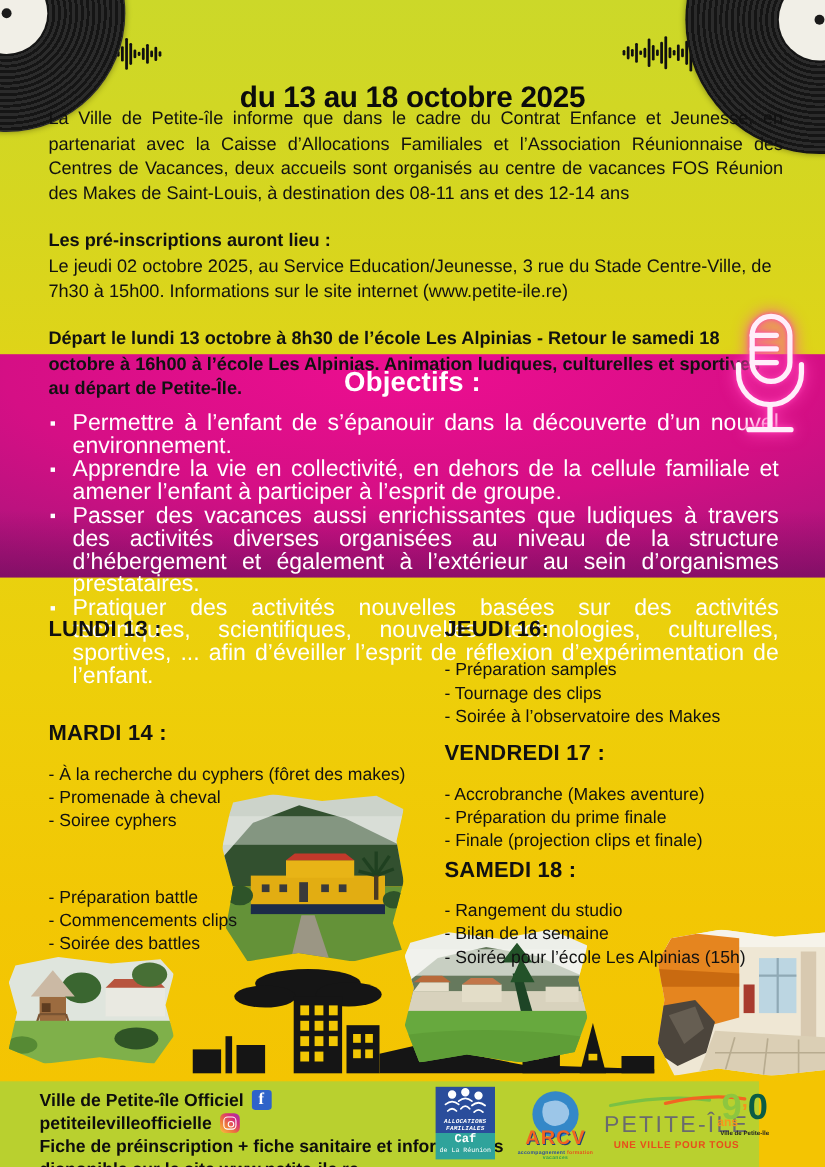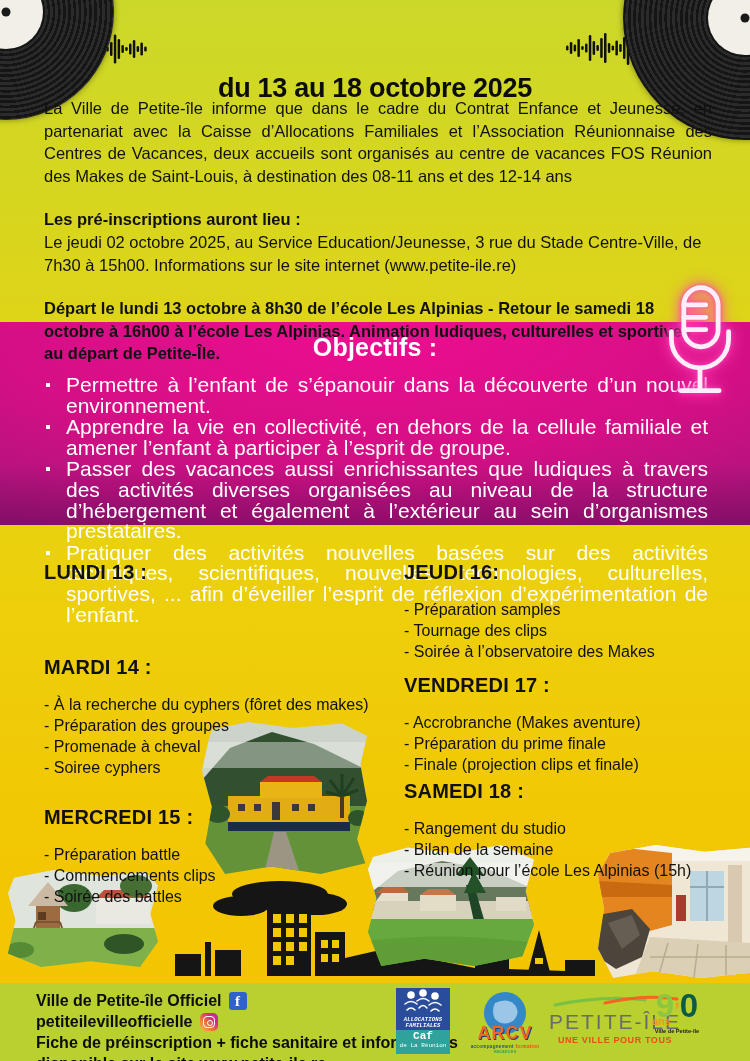--- a/index.html
+++ b/index.html
@@ -53,21 +53,21 @@
     clip-path:polygon(6% 5%,28% 0%,55% 4%,85% 1%,100% 9%,96% 28%,100% 52%,94% 77%,99% 93%,72% 100%,42% 95%,14% 100%,2% 80%,6% 56%,0% 32%,4% 12%);}
   .photoB{left:8px;top:870px;width:150px;height:97px;
     clip-path:polygon(4% 8%,30% 0%,62% 6%,92% 2%,100% 16%,95% 45%,100% 74%,88% 100%,55% 94%,22% 100%,0% 86%,5% 52%,0% 24%);}
   .photoC{left:368px;top:845px;width:166px;height:121px;
     clip-path:polygon(3% 10%,24% 2%,52% 7%,80% 0%,100% 12%,95% 38%,100% 66%,93% 92%,64% 100%,34% 94%,8% 100%,0% 72%,5% 44%,0% 20%);}
   .photoD{left:598px;top:845px;width:152px;height:133px;
     clip-path:polygon(8% 6%,38% 0%,70% 5%,100% 2%,100% 96%,68% 100%,36% 95%,10% 100%,0% 78%,4% 48%,0% 22%);}
   .skyline{position:absolute;left:175px;top:880px;width:420px;height:96px;z-index:2;}
 
   
-  .footer{position:absolute;left:0;top:983px;width:750px;height:78px;background:#b9d02f;z-index:6;}
+  .footer{position:absolute;left:0;top:983px;width:690px;height:78px;background:#b9d02f;z-index:6;}
   .footer-text{position:absolute;left:36px;top:7px;font-size:16px;font-weight:700;line-height:21px;color:#0d0d0d;}
   .sns{display:inline-block;vertical-align:-4px;margin-left:7px;}
   .fb-icon{width:18px;height:18px;border-radius:3px;background:#2f63c9;position:relative;}
   .fb-icon::before{content:"f";position:absolute;left:0;top:-1px;width:100%;text-align:center;
       color:#fff;font-weight:700;font-size:15px;font-family:"Liberation Serif",serif;}
   .ig-icon{width:18px;height:18px;border-radius:5px;position:relative;
       background:linear-gradient(45deg,#f7c340 0%,#ee7a3a 35%,#d62a7a 70%,#9b36b5 100%);}
   .ig-icon::before{content:"";position:absolute;inset:3px;border:1.8px solid #fff;border-radius:4px;}
   .ig-icon::after{content:"";position:absolute;left:7px;top:7px;width:4px;height:4px;border:1.6px solid #fff;border-radius:50%;}
 
@@ -348,27 +348,25 @@
     </g>
   </svg>
 
   <div class="day d0">
     <h3>LUNDI 13 :</h3>
   </div>
   <div class="day d1">
     <h3>MARDI 14 :</h3>
     <ul>
       <li>- À la recherche du cyphers (fôret des makes)</li>
-      <li>- Préparation des groupes</li>
       <li>- Promenade à cheval</li>
       <li>- Soiree cyphers</li>
     </ul>
   </div>
   <div class="day d2">
-    <h3>MERCREDI 15 :</h3>
     <ul>
       <li>- Préparation battle</li>
       <li>- Commencements clips</li>
       <li>- Soirée des battles</li>
     </ul>
   </div>
   <div class="day d3">
     <h3>JEUDI 16:</h3>
     <ul>
       <li>- Préparation samples</li>
@@ -382,21 +380,21 @@
       <li>- Accrobranche (Makes aventure)</li>
       <li>- Préparation du prime finale</li>
       <li>- Finale (projection clips et finale)</li>
     </ul>
   </div>
   <div class="day d5">
     <h3>SAMEDI 18 :</h3>
     <ul>
       <li>- Rangement du studio</li>
       <li>- Bilan de la semaine</li>
-      <li>- Réunion pour l’école Les Alpinias (15h)</li>
+      <li>- Soirée pour l’école Les Alpinias (15h)</li>
     </ul>
   </div>
 
   <div class="footer">
     <div class="footer-text">
       <div><span>Ville de Petite-île Officiel</span><span class="sns fb-icon"></span></div>
       <div><span>petiteilevilleofficielle</span><span class="sns ig-icon"></span></div>
       <div>Fiche de préinscription + fiche sanitaire et informations</div>
       <div>disponible sur le site www.petite-ile.re</div>
     </div>

